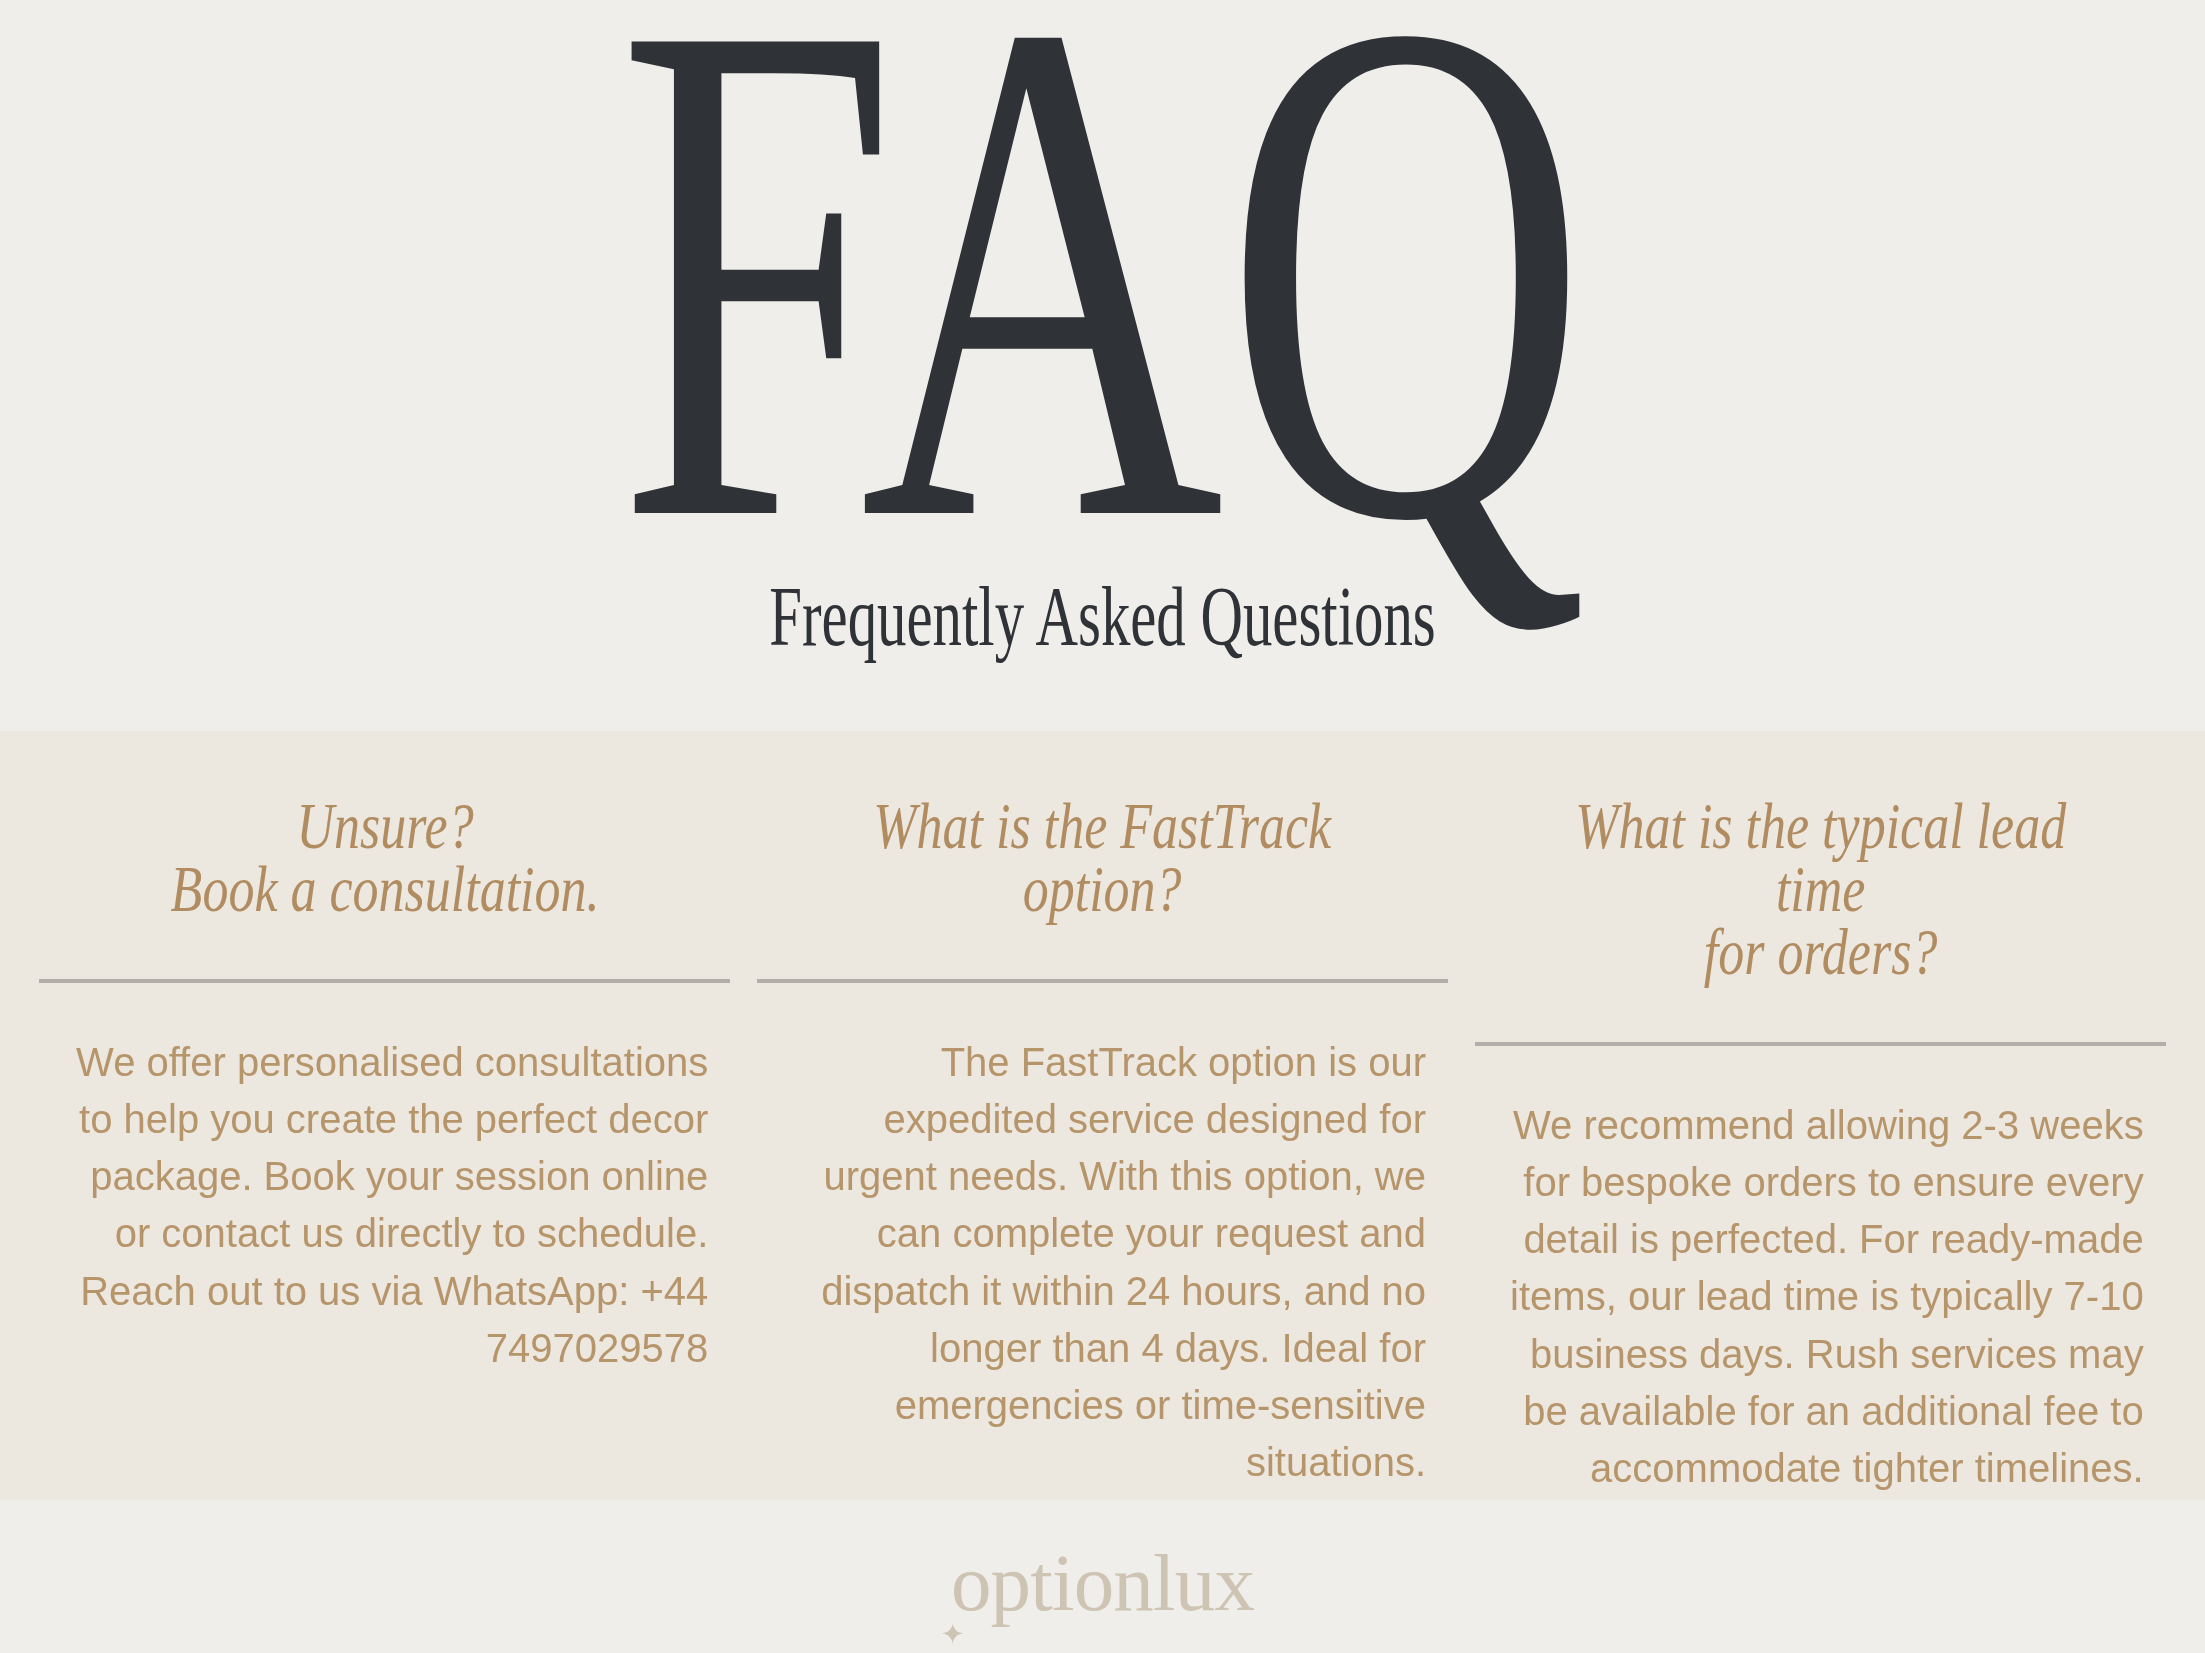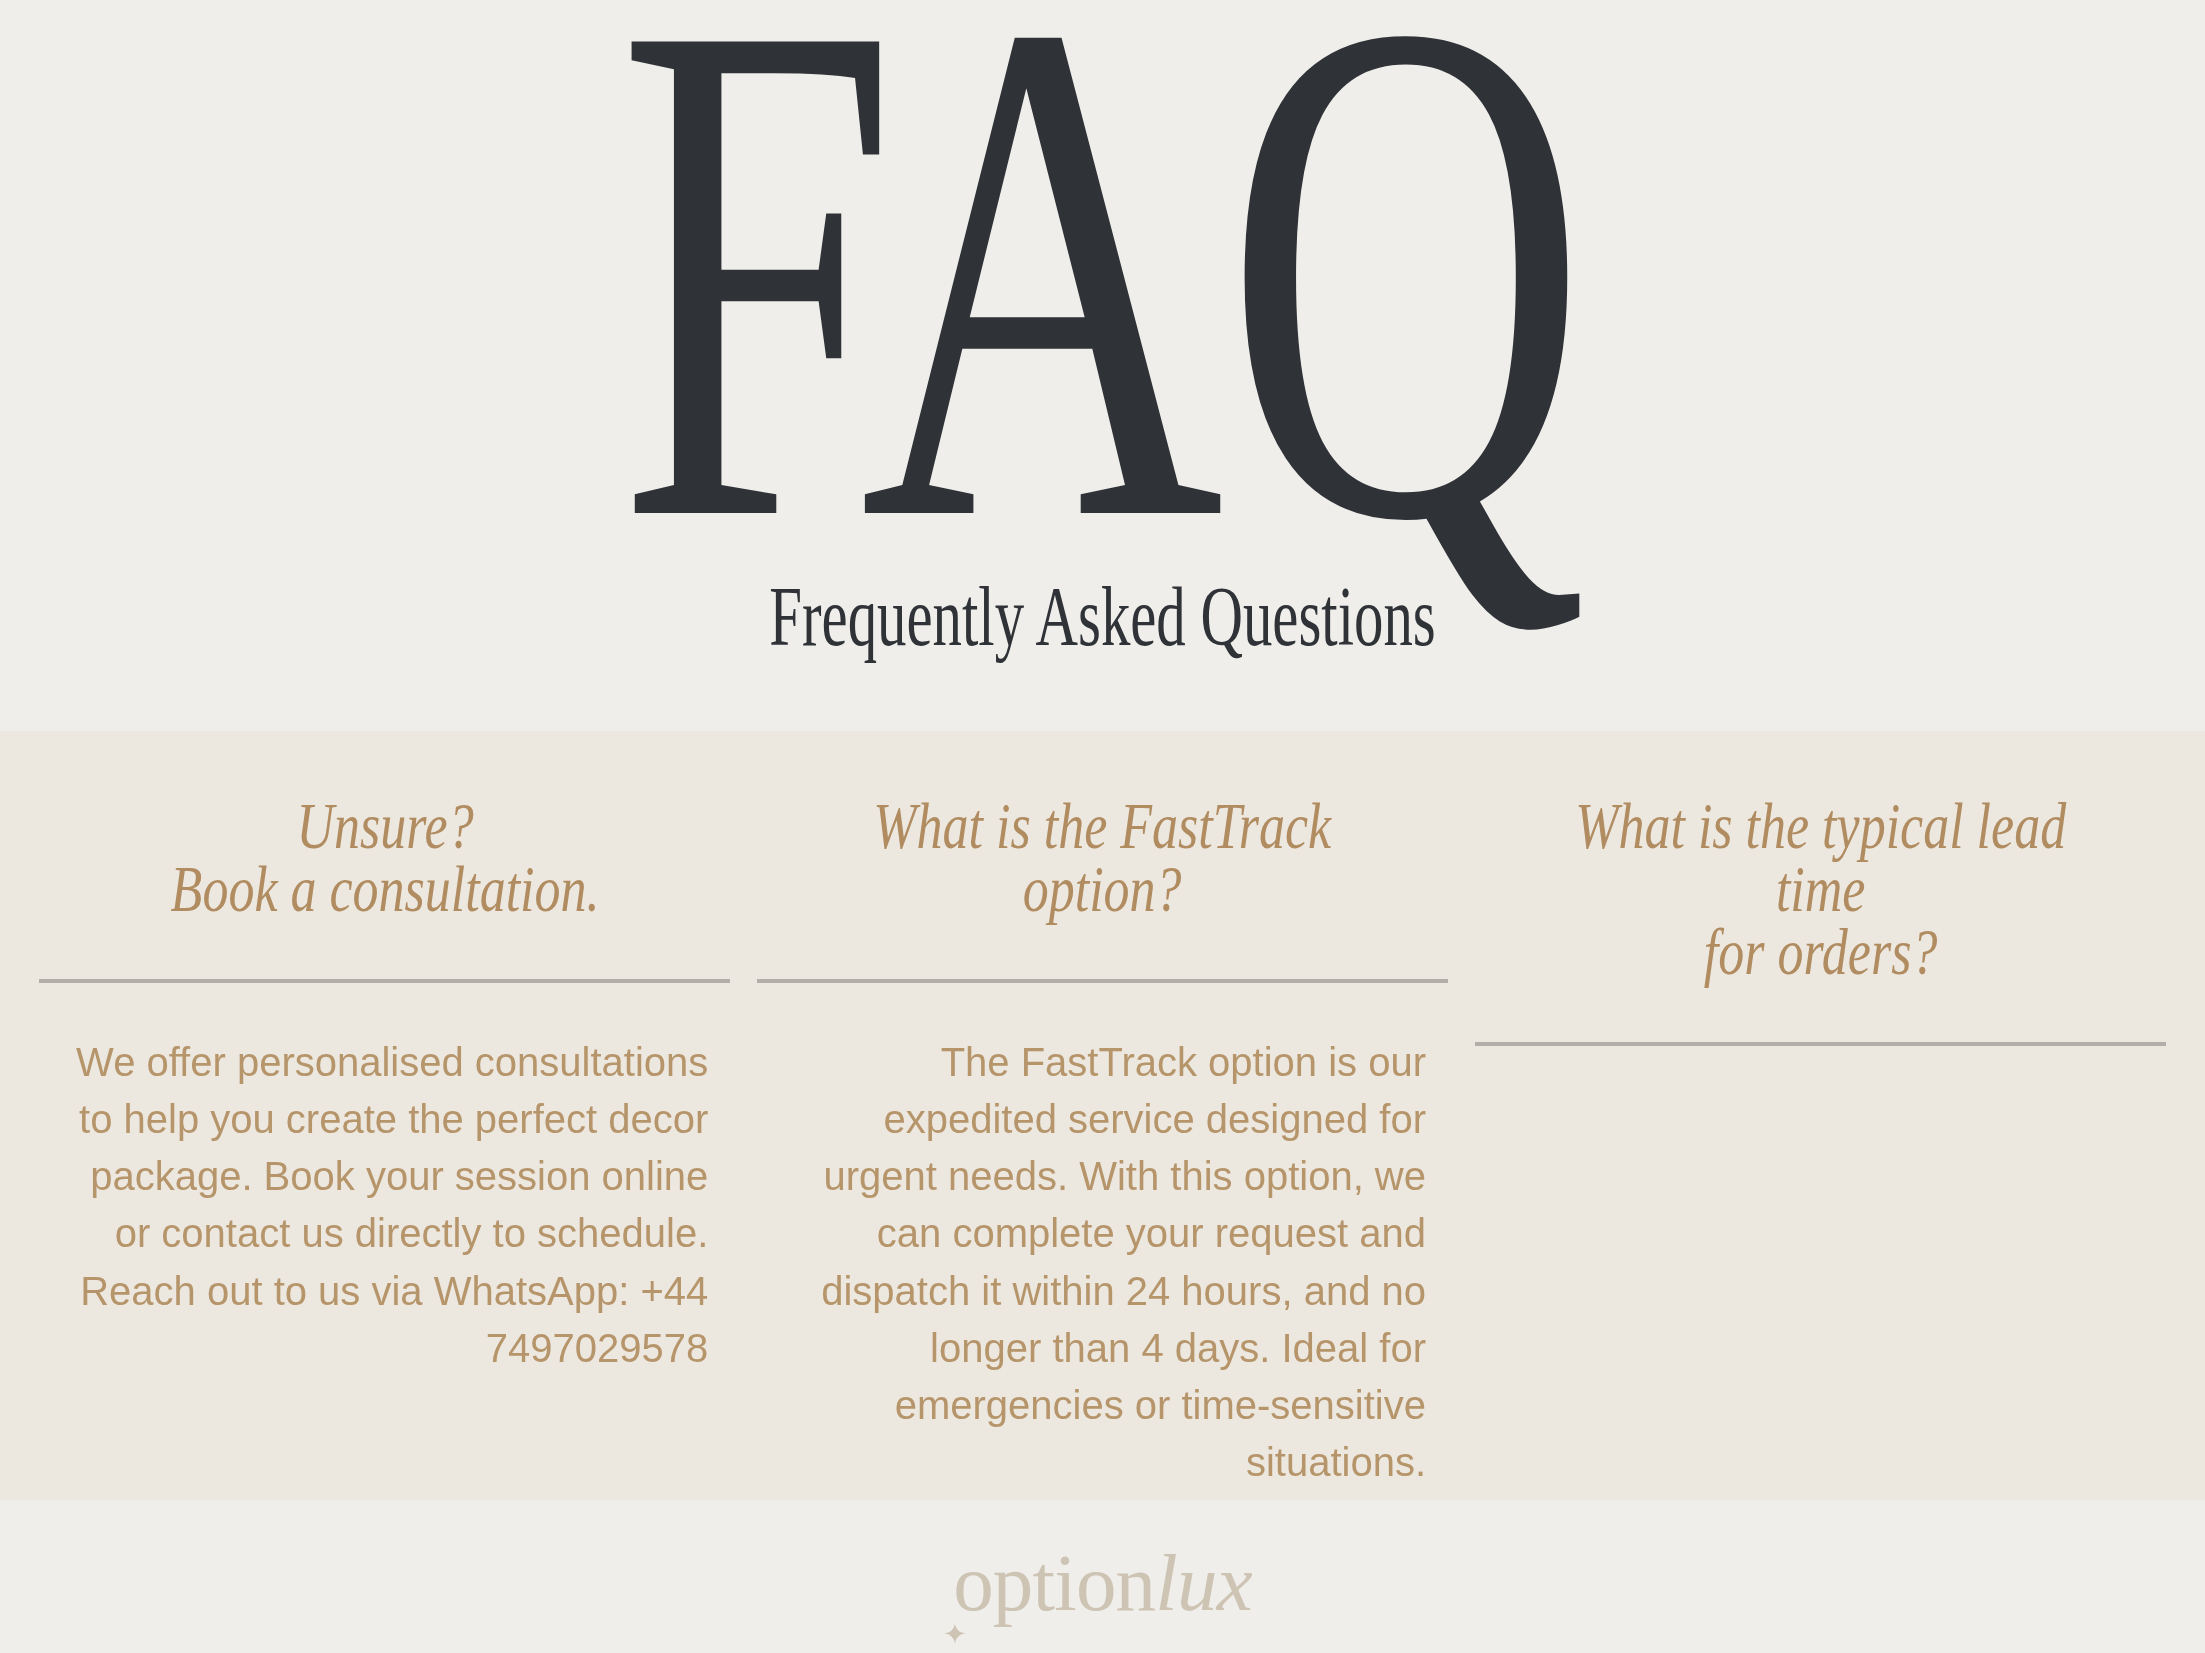--- a/index.html
+++ b/index.html
@@ -110,21 +110,21 @@
     justify-content:center;
   }
   .logo{
     position:relative;
     font-family:"Liberation Serif", serif;
     font-size:81px;
     line-height:1;
     color:var(--logo);
     letter-spacing:-0.01em;
   }
-  .logo .lux{font-style:italic;}
+  .logo .lux{}
   .sparkle{
     position:absolute;
     left:-10.3px;
     bottom:-25px;
     font-family:"DejaVu Sans", sans-serif;
     font-size:29px;
     font-style:normal;
     color:var(--logo);
   }
 </style>
@@ -152,20 +152,21 @@
       <h2 class="question">What is the FastTrack
 option?</h2>
       <div class="rule"></div>
       <p class="answer">The FastTrack option is our expedited service designed for urgent needs. With this option, we can complete your request and dispatch it within 24 hours, and no longer than 4 days. Ideal for emergencies or time-sensitive situations.</p>
     </section>
 
     <section class="col">
       <h2 class="question">What is the typical lead time
 for orders?</h2>
       <div class="rule"></div>
+      <p class="answer">We recommend allowing 2-3 weeks for bespoke orders to ensure every detail is perfected. For ready-made items, our lead time is typically 7-10 business days. Rush services may be available for an additional fee to accommodate tighter timelines.</p>
     </section>
 
   </main>
 
   <footer class="bottom">
     <div class="logo">
       <span class="sparkle">✦</span><span>option</span><span class="lux">lux</span>
     </div>
   </footer>
 

